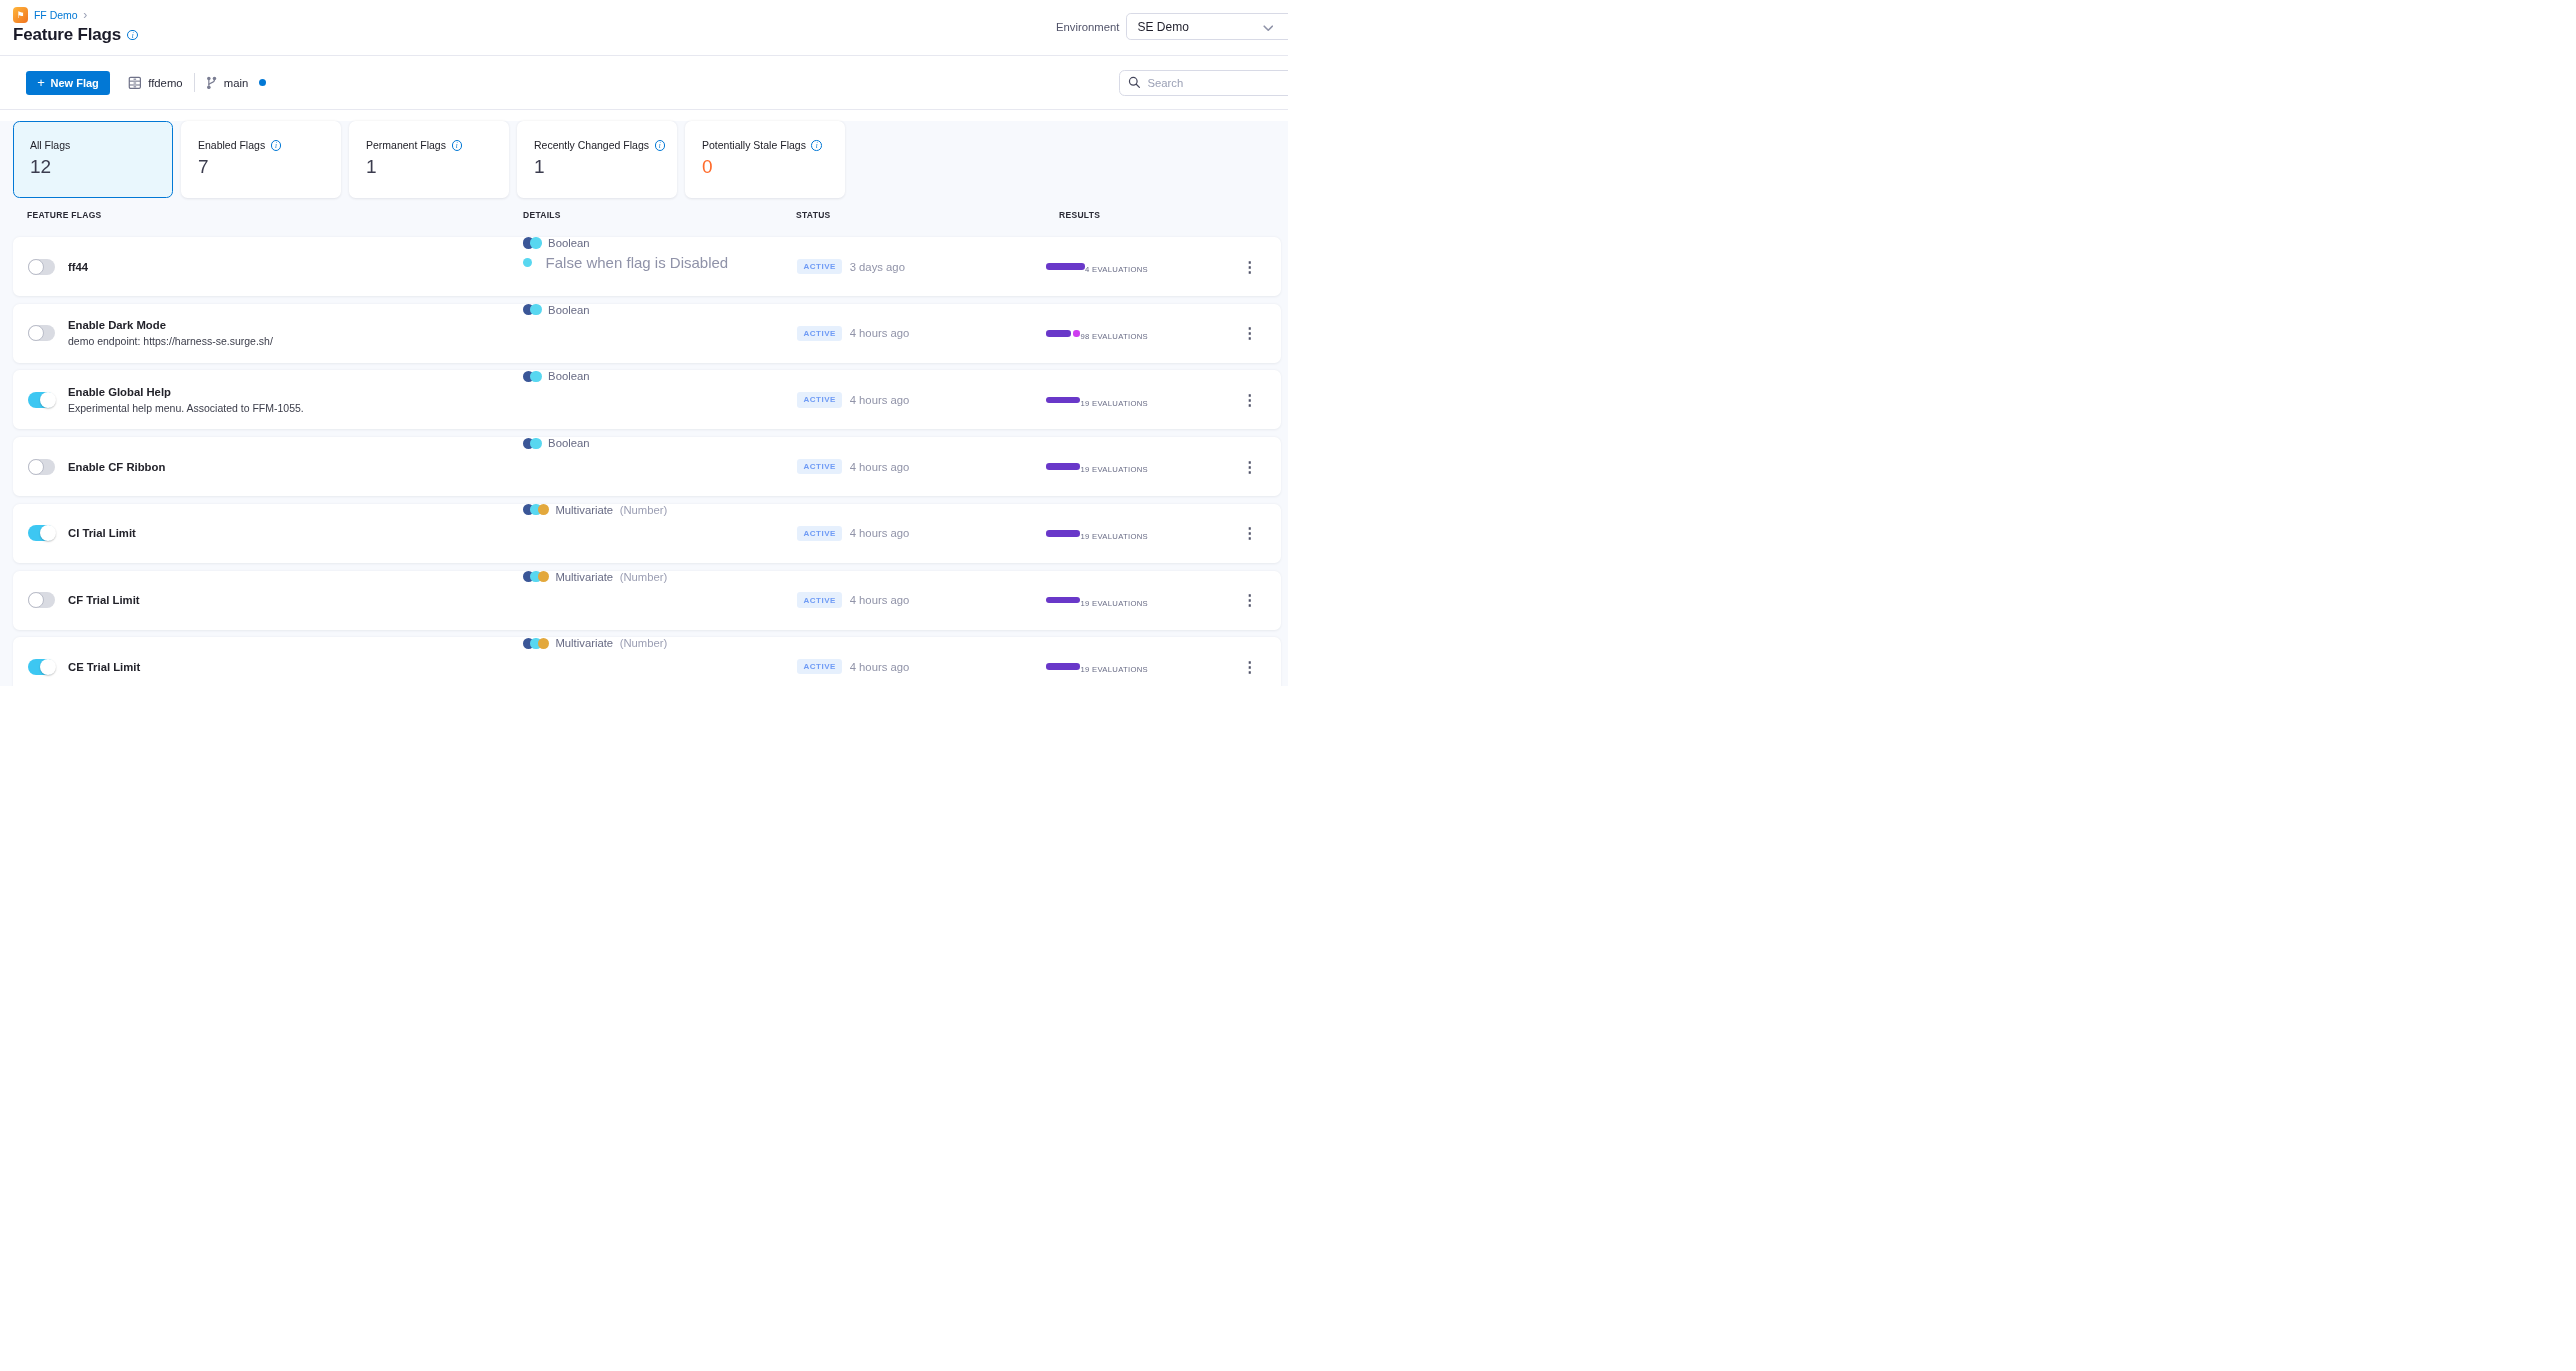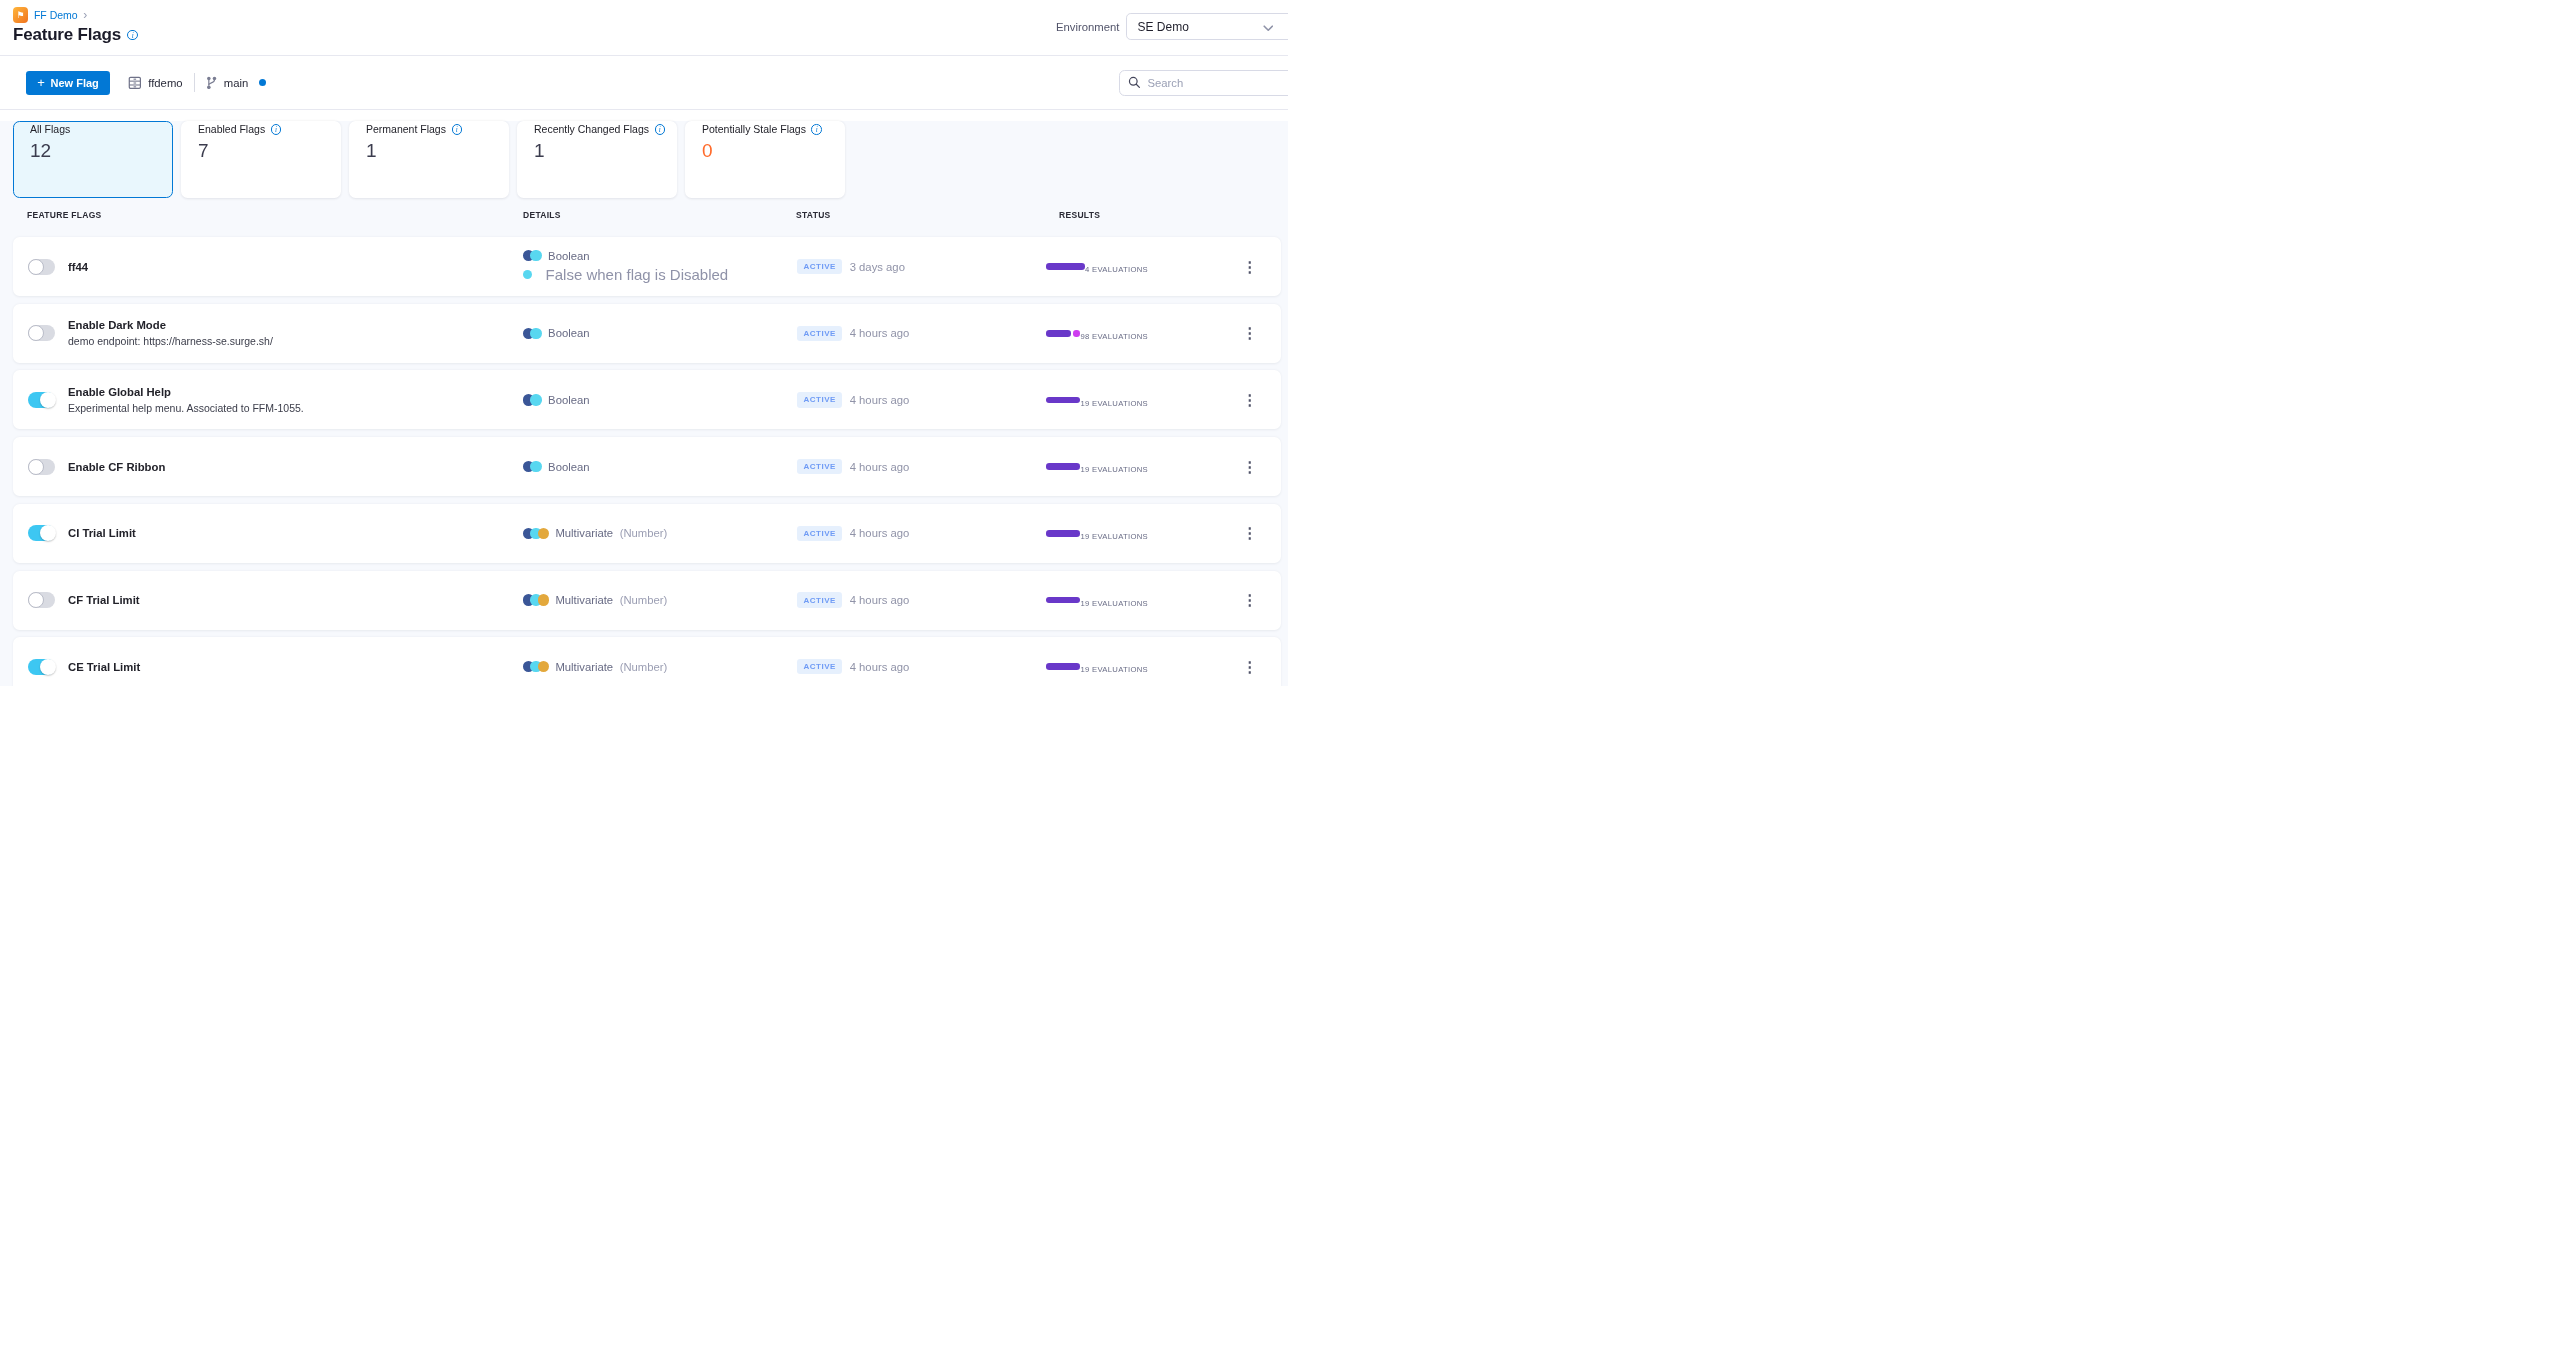--- a/index.html
+++ b/index.html
@@ -44,21 +44,21 @@
                 border-radius:5.6px; display:flex; align-items:center; padding-left:8px; gap:6.5px; background:#fff; }
   .search-box input { border:none; outline:none; font-size:11.3px; color:#2a2b3a; width:121px;
                       font-family:inherit; background:transparent; }
   .search-box input::placeholder { color:#9ba0b5; }
 
   
   .content { position:relative; height:576px; background:#f7f9fd; }
 
   
   .cards { display:flex; gap:8px; margin:11.3px 0 0 13px; }
-  .card { width:160px; height:77px; background:#fff; border-radius:6.5px; padding:1px 0 0 16px;
+  .card { width:160px; height:77px; background:#fff; border-radius:6.5px; padding:17px 0 0 16px;
           box-shadow:0 0.8px 2.4px rgba(40,41,61,.10); cursor:pointer; border:0.8px solid transparent; }
   .card.selected { background:#e9f7fd; border:1.2px solid #0278d5; box-shadow:none; }
   .card-top { display:flex; align-items:center; gap:5.6px; }
   .card-label { font-size:10.5px; color:#22222a; }
   .card-count { font-size:19px; color:#3b3c4e; margin-top:4.8px; }
 
   
   .table-headers { position:relative; height:13px; margin-top:11.3px; }
   .th { position:absolute; top:0; font-size:8.5px; font-weight:700; color:#2a2a35; letter-spacing:0.3px; }
   .th-flags   { left:27px; }
@@ -75,21 +75,21 @@
   .toggle.off { background:#d9dbe2; }
   .toggle.on  { background:#3dc7f2; }
   .knob { width:16px; height:16px; border-radius:50%; background:#fff; position:absolute; top:0; }
   .toggle.off .knob { left:-0.8px; border:0.8px solid #b9bcc8; }
   .toggle.on  .knob { right:-0.8px; box-shadow:0 0.8px 1.6px rgba(0,0,0,.25); }
   .col-name { position:absolute; left:55px; top:0; bottom:0; width:420px; display:flex;
               flex-direction:column; justify-content:center; gap:4px; }
   .flag-name { font-size:11.3px; font-weight:700; color:#22222a; }
   .flag-subtitle { font-size:10.5px; color:#3b3d4a; }
   .col-details { position:absolute; left:510px; top:0; bottom:0; width:266px; display:flex;
-                 flex-direction:column; justify-content:center; gap:4.8px; }
+                 flex-direction:column; gap:4.8px; }
   .type-line { display:flex; align-items:center; gap:6.5px; }
   .vdots { display:flex; align-items:center; }
   .vdot { width:11.3px; height:11.3px; border-radius:50%; display:inline-block; }
   .type-label { font-size:11.3px; color:#676a84; }
   .type-note { font-size:11.3px; color:#9b9eb3; }
   .note-line { display:flex; align-items:center; gap:5.6px; }
   .note-dot { width:9px; height:9px; border-radius:50%; display:inline-block; }
   .note-text { font-size:15px; color:#8f92a8;padding-left:8px; }
   .col-status { position:absolute; left:784px; top:0; bottom:0; display:flex; align-items:center; gap:7.3px; }
   .badge { background:#e6f0fd; color:#6f9bf5; font-size:8px; font-weight:700; letter-spacing:0.5px;

